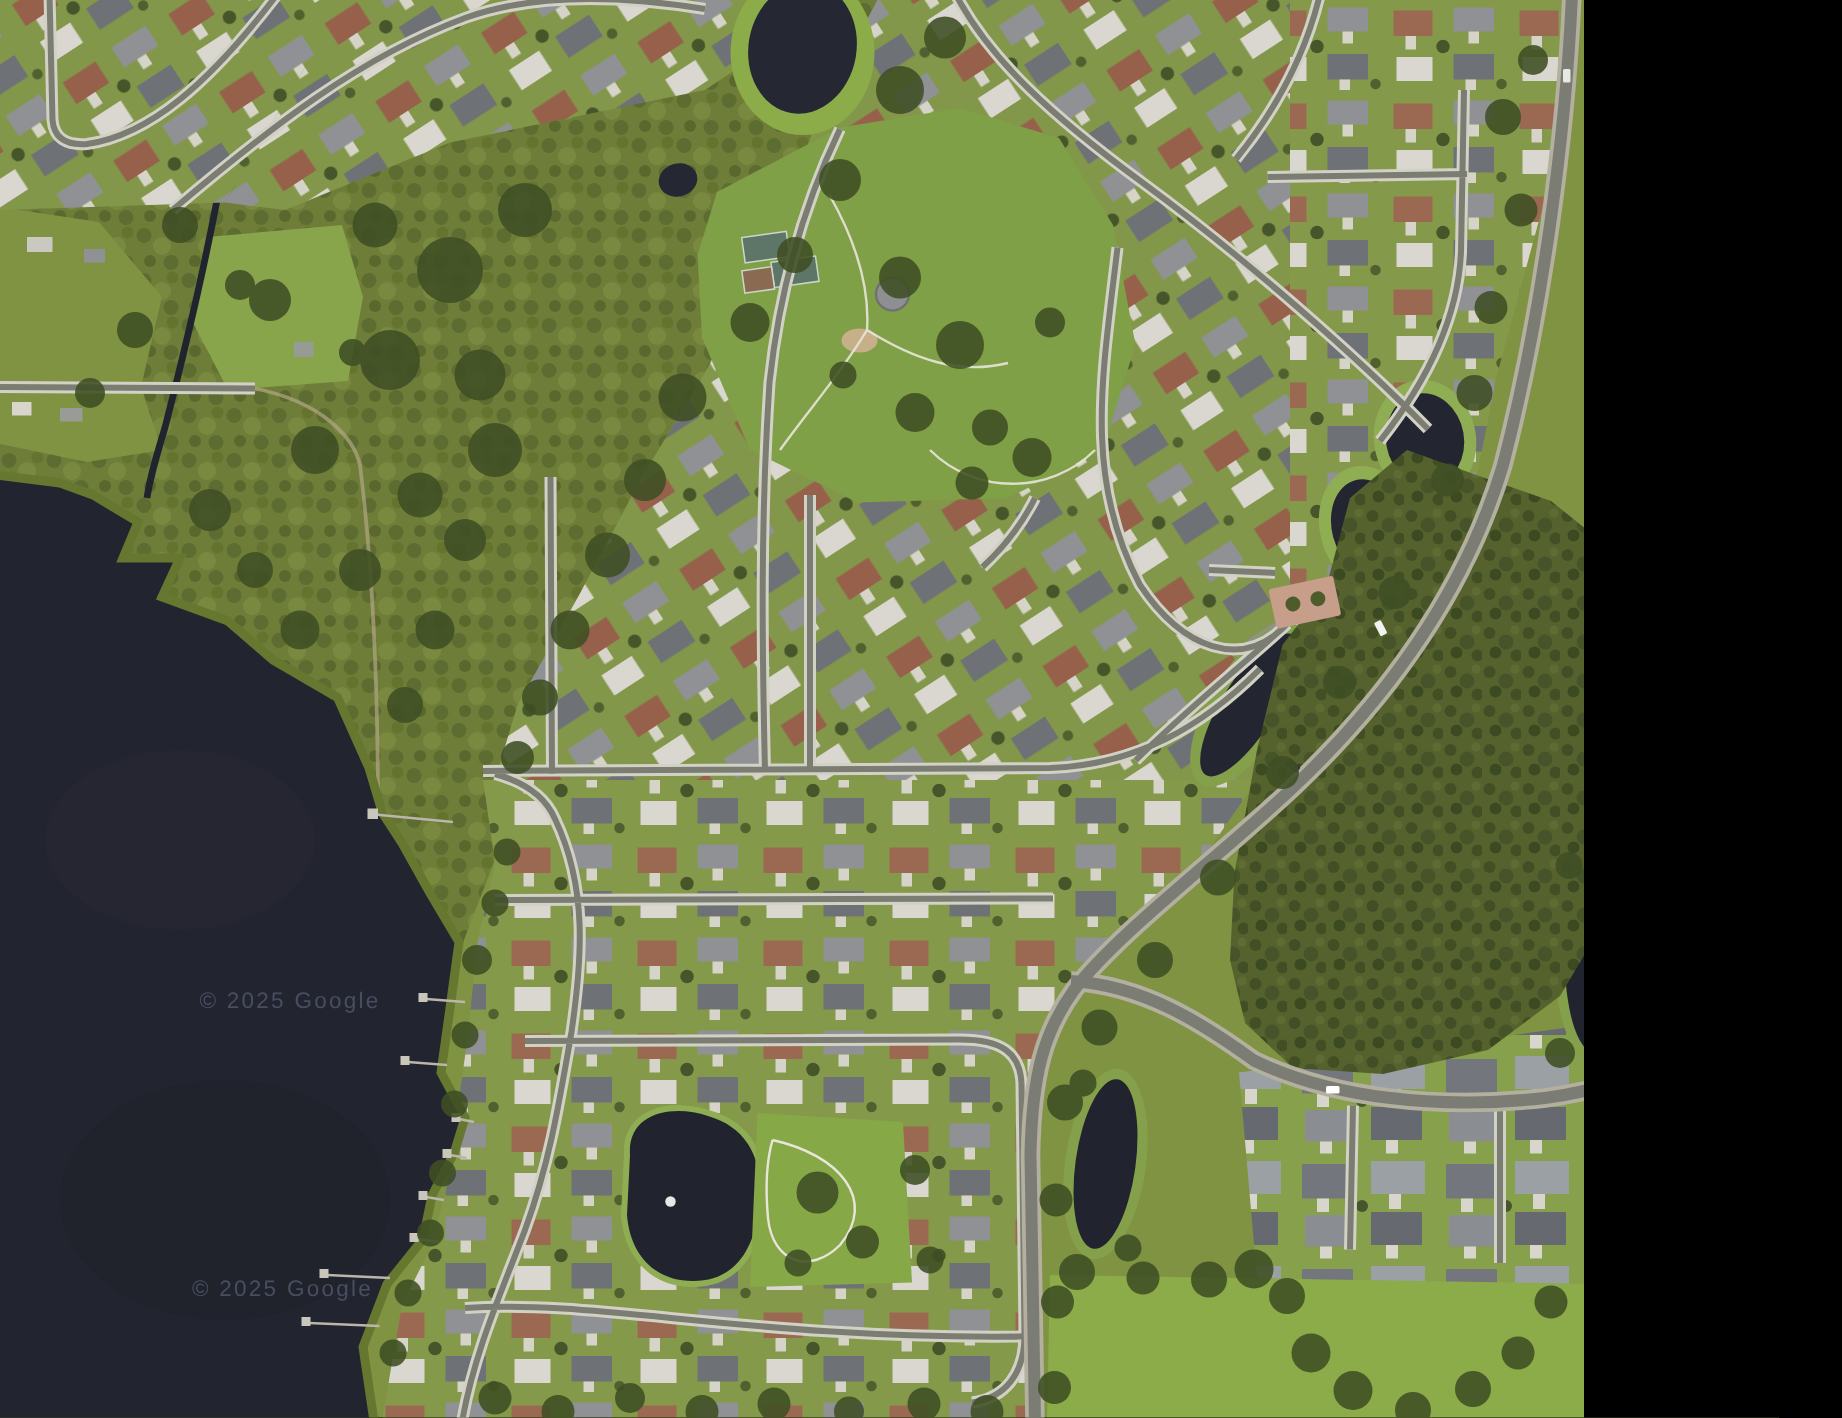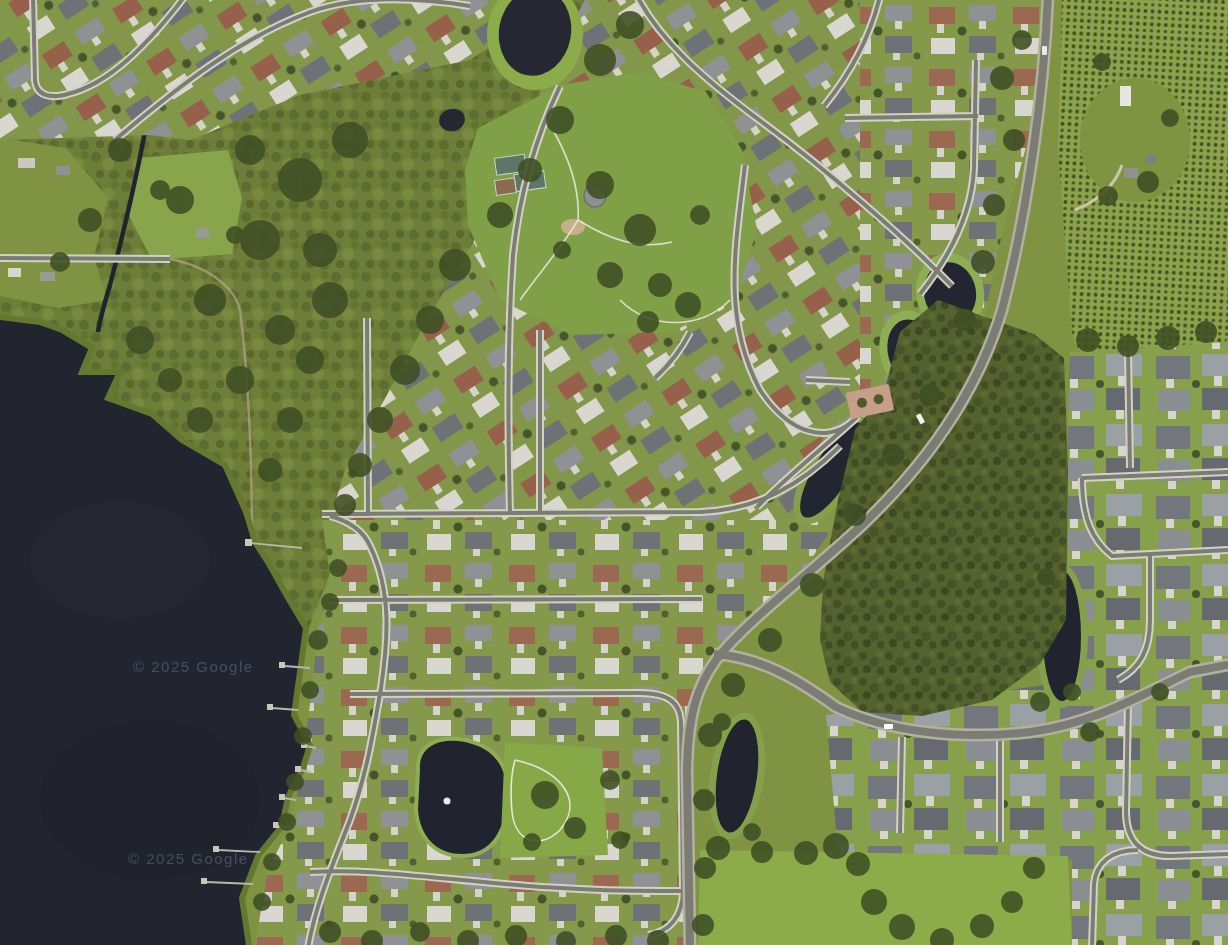--- a/index.html
+++ b/index.html
@@ -1,16 +1,16 @@
 <!DOCTYPE html>
 <html><head>
 <meta charset="utf-8">
 <style>
   html,body{margin:0;padding:0;background:#000;}
-  #viewport{position:relative;width:1228px;height:945px;overflow:hidden;
+  #viewport{position:relative;width:1056px;height:945px;overflow:hidden;
     font-family:"Liberation Sans", sans-serif;}
   #viewport svg{display:block;}
   .wm{font-family:"Liberation Sans", sans-serif;font-size:15px;letter-spacing:1.5px;opacity:.85;}
 </style>
 </head>
 <body>
 
 <div id="viewport">
 <svg width="1228" height="945" viewBox="0 0 1228 945" xmlns="http://www.w3.org/2000/svg">
   <defs>

